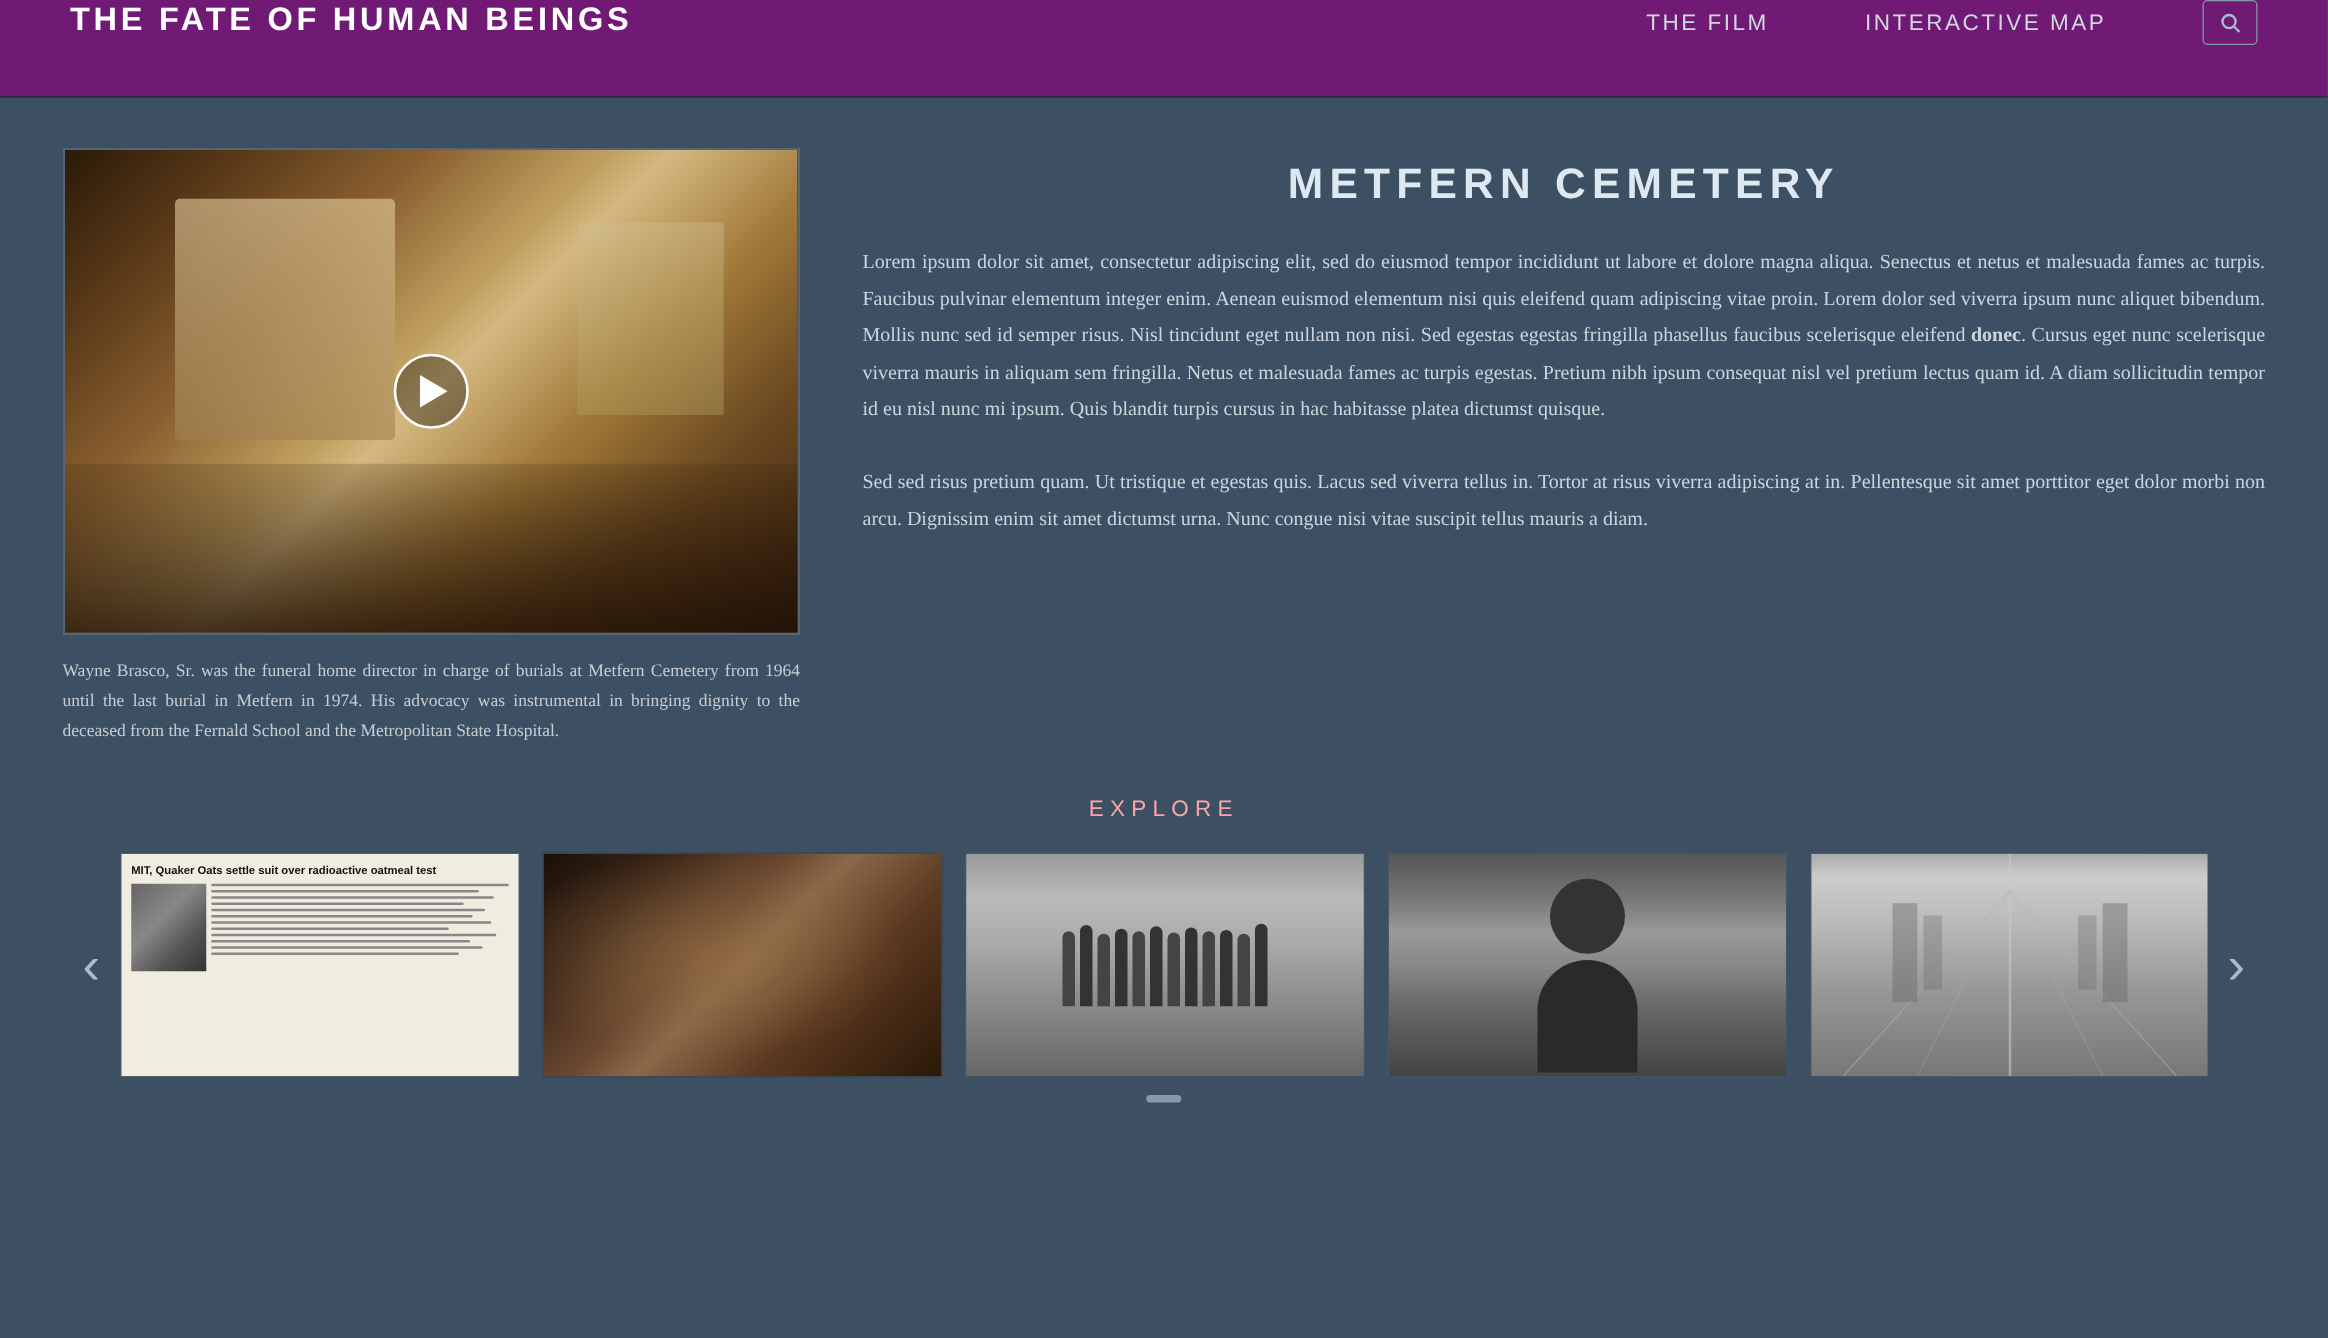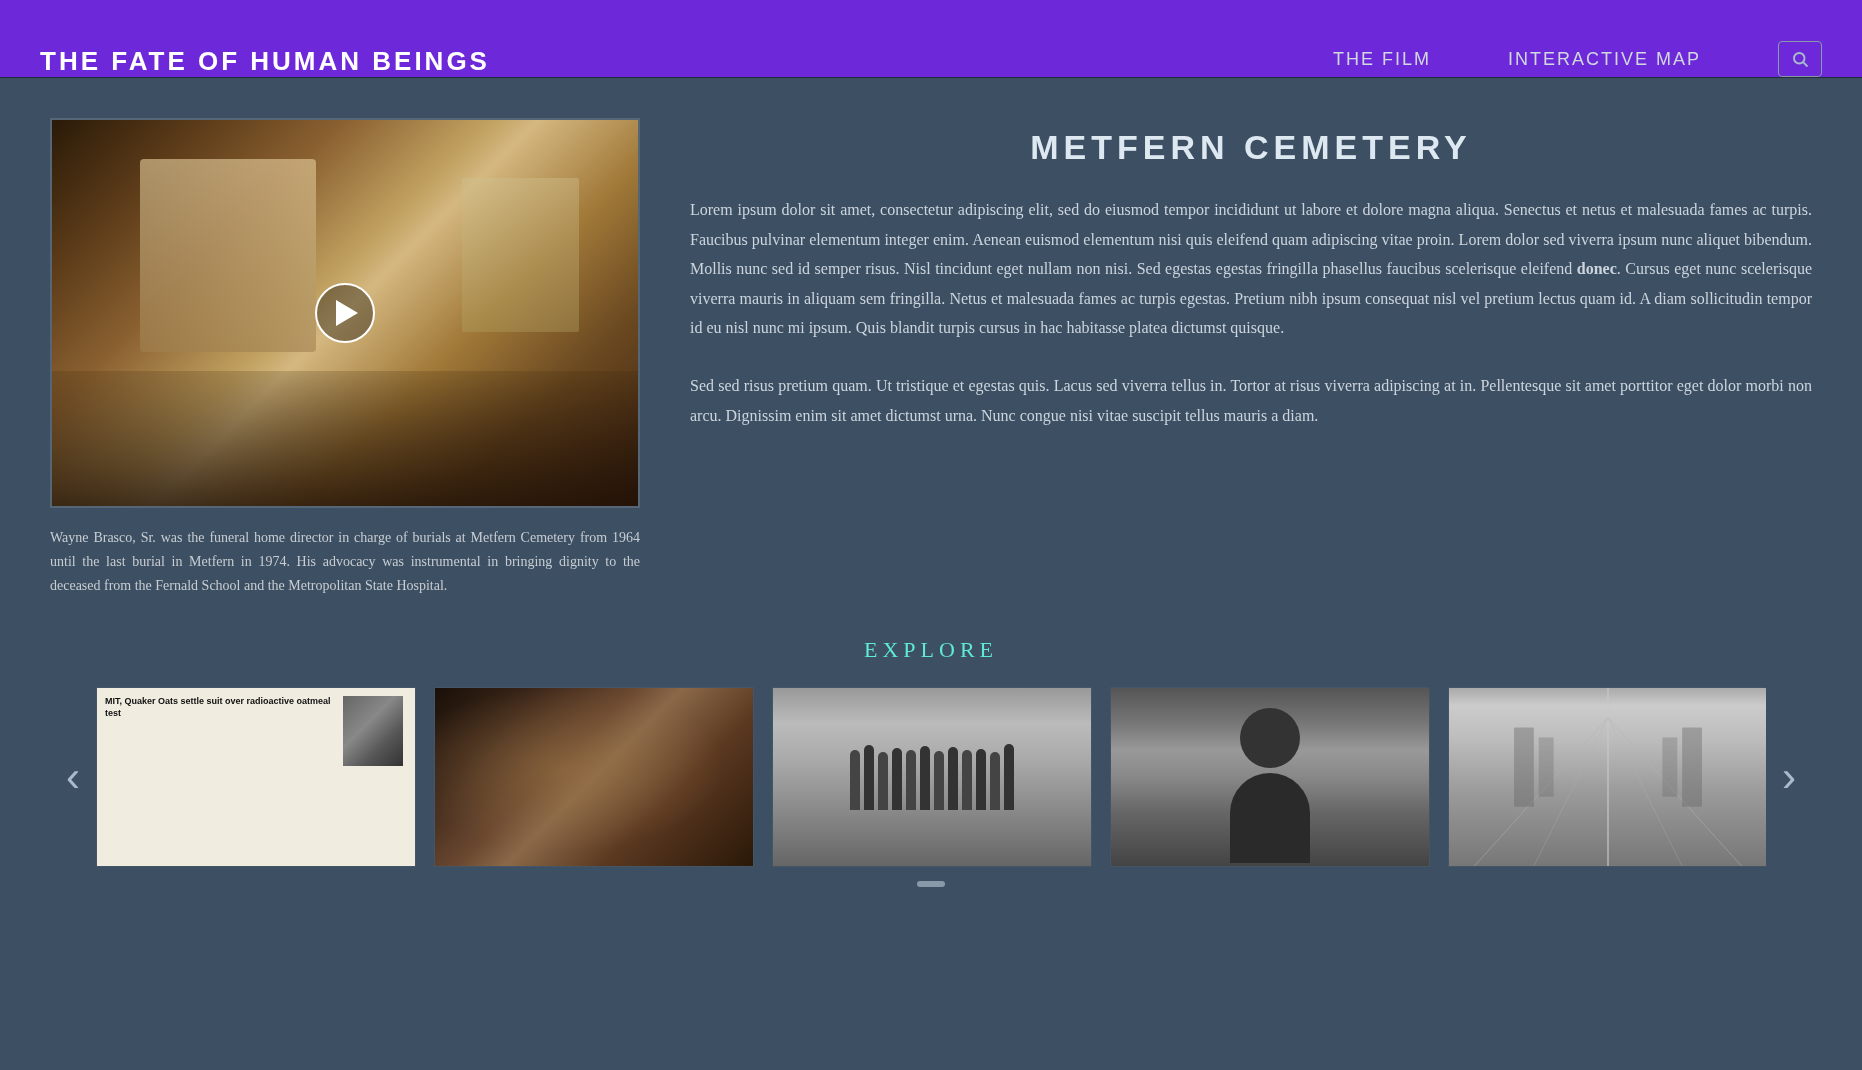--- a/index.html
+++ b/index.html
@@ -8,25 +8,25 @@
       width: 1862px;
       min-height: 1070px;
       background-color: #3d4f63;
       font-family: Georgia, 'Times New Roman', serif;
       color: #e8e8e8;
       overflow-x: hidden;
     }
 
     
     header {
-      background-color: #6d28d9;
-      display: flex;
-      align-items: flex-end;
+      background-color: #701a75;
+      display: flex;
+      align-items: flex-start;
       justify-content: space-between;
-      padding: 0 40px;
+      padding: 0 56px;
       height: 78px;
       border-bottom: 1px solid #1e2d3a;
     }
 
     .header-title {
       font-size: 26px;
       font-weight: 700;
       letter-spacing: 3px;
       color: #ffffff;
       text-transform: uppercase;
@@ -198,27 +198,27 @@
       text-align: justify;
       font-family: Georgia, serif;
     }
 
     
     .explore-section {
       margin-top: 10px;
     }
 
     .explore-title {
-      font-size: 22px;
+      font-size: 18px;
       letter-spacing: 5px;
-      color: #5eead4;
+      color: #fca5a5;
       text-align: center;
       text-transform: uppercase;
       margin-bottom: 24px;
-      font-family: Liberation Serif, serif;
+      font-family: Liberation Sans, sans-serif;
       font-weight: 500;
     }
 
     .carousel-wrapper {
       position: relative;
       display: flex;
       align-items: center;
     }
 
     .carousel-btn {
@@ -249,21 +249,21 @@
       cursor: pointer;
       position: relative;
     }
 
     
     .thumb-newspaper {
       background: #f0ece0;
       width: 100%;
       height: 100%;
       display: flex;
-      flex-direction: row;
+      flex-direction: column;
       padding: 8px;
       gap: 4px;
     }
 
     .newspaper-headline {
       font-size: 9px;
       color: #111;
       font-weight: bold;
       font-family: 'Arial', sans-serif;
       line-height: 1.3;

